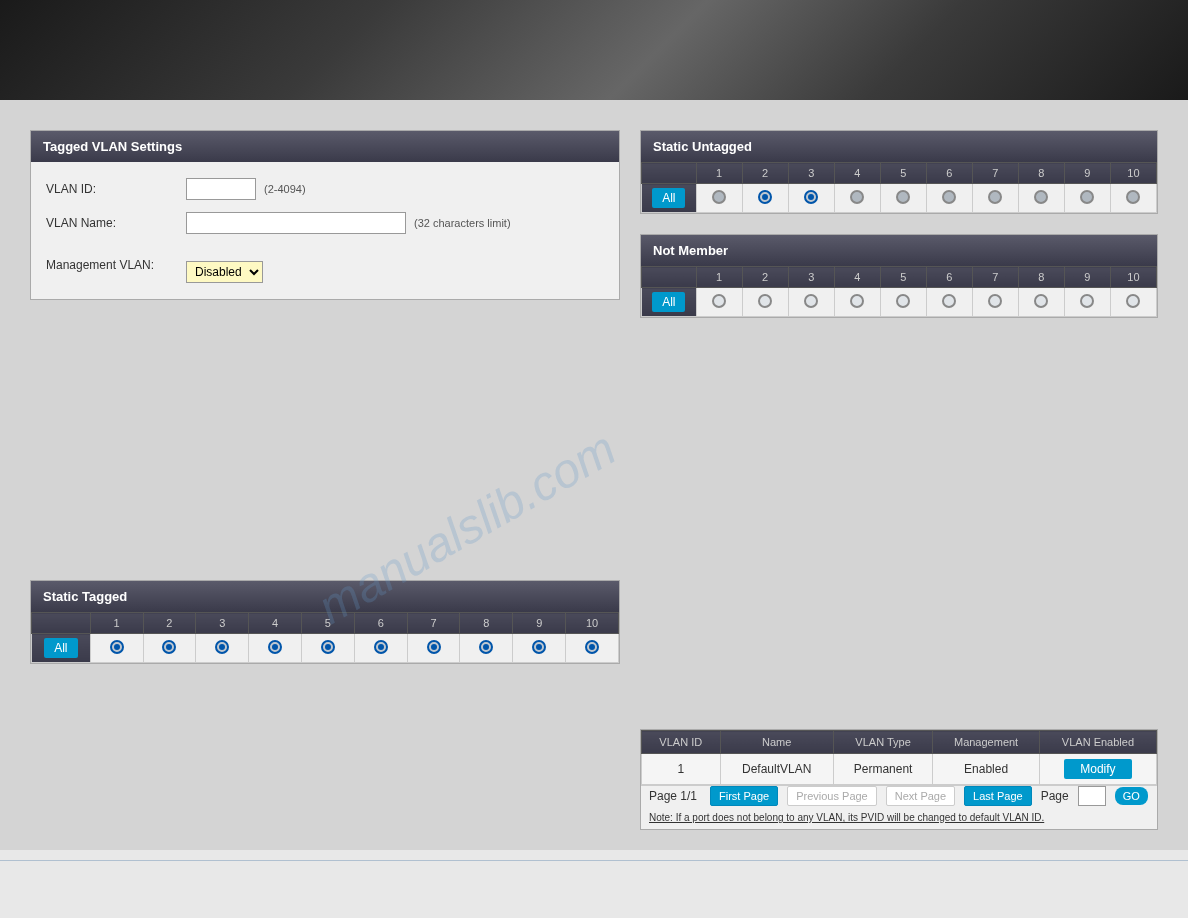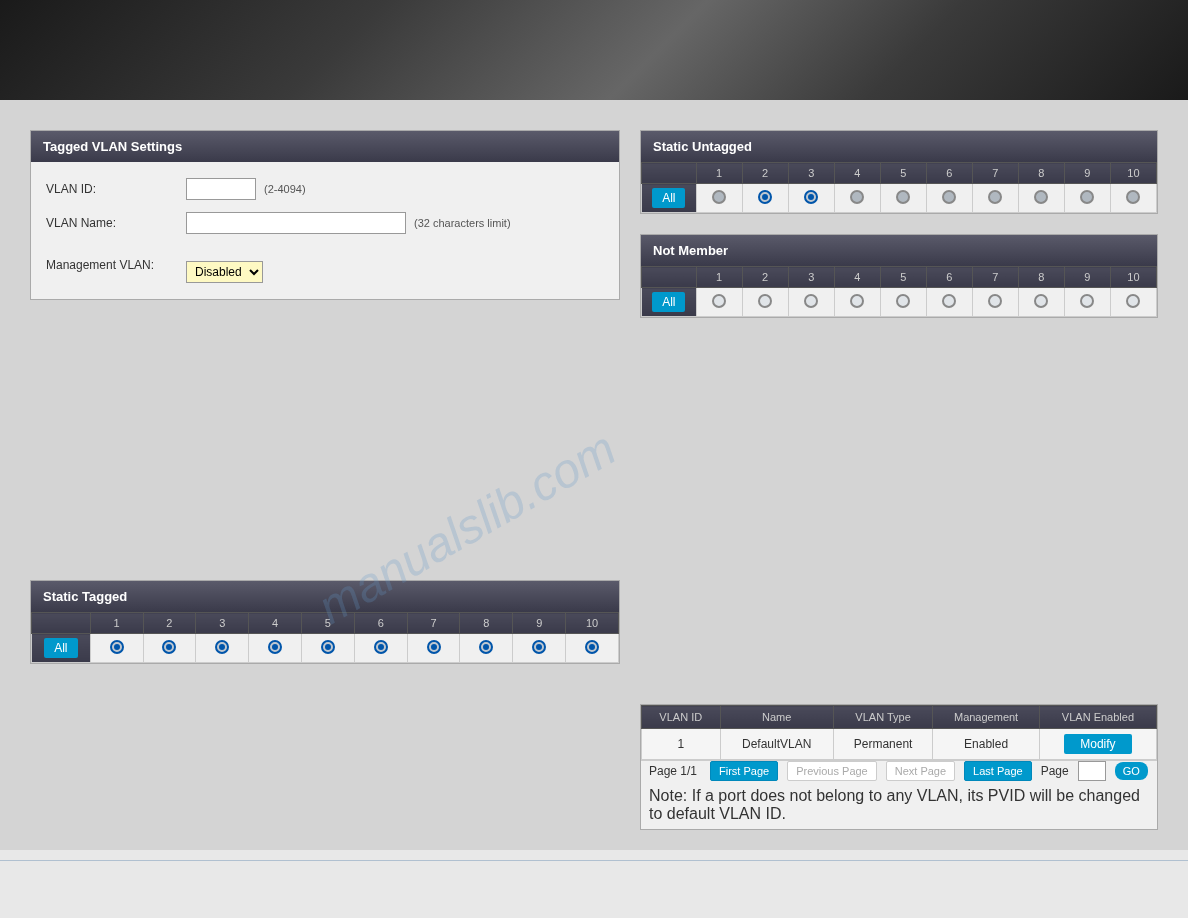--- a/index.html
+++ b/index.html
@@ -251,23 +251,24 @@
       color: #fff;
       border: none;
       padding: 3px 8px;
       cursor: pointer;
       font-size: 11px;
       border-radius: 8px;
     }
 
     .note-bar {
       padding: 6px 8px;
-      font-size: 16px;
+      font-size: 10px;
       color: #333;
       background: #f0f0f0;
+      text-decoration: underline;
     }
 
     .watermark {
       position: absolute;
       color: rgba(100, 150, 200, 0.25);
       font-size: 48px;
       font-style: italic;
       transform: rotate(-30deg);
       pointer-events: none;
       z-index: 10;

